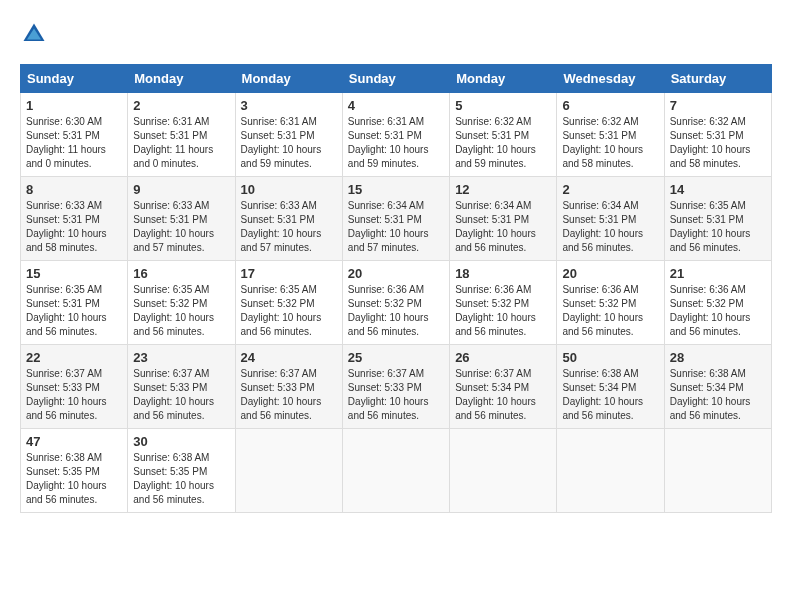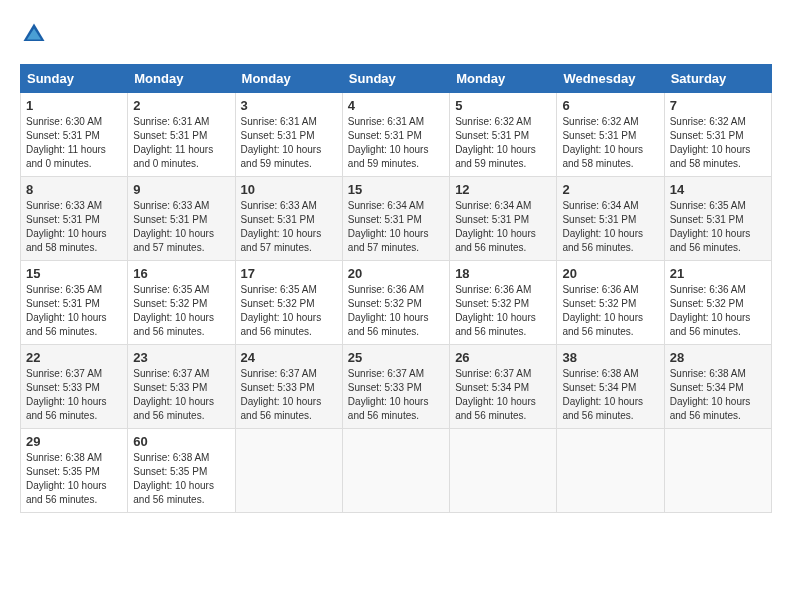--- a/index.html
+++ b/index.html
@@ -228,35 +228,35 @@
         </td>
         <td>
           <span class="day-number">25</span>
           <div class="day-info">Sunrise: 6:37 AM<br>Sunset: 5:33 PM<br>Daylight: 10 hours and 56 minutes.</div>
         </td>
         <td>
           <span class="day-number">26</span>
           <div class="day-info">Sunrise: 6:37 AM<br>Sunset: 5:34 PM<br>Daylight: 10 hours and 56 minutes.</div>
         </td>
         <td>
-          <span class="day-number">38</span>
+          <span class="day-number">50</span>
           <div class="day-info">Sunrise: 6:38 AM<br>Sunset: 5:34 PM<br>Daylight: 10 hours and 56 minutes.</div>
         </td>
         <td>
           <span class="day-number">28</span>
           <div class="day-info">Sunrise: 6:38 AM<br>Sunset: 5:34 PM<br>Daylight: 10 hours and 56 minutes.</div>
         </td>
       </tr>
       <tr>
         <td>
-          <span class="day-number">29</span>
+          <span class="day-number">47</span>
           <div class="day-info">Sunrise: 6:38 AM<br>Sunset: 5:35 PM<br>Daylight: 10 hours and 56 minutes.</div>
         </td>
         <td>
-          <span class="day-number">60</span>
+          <span class="day-number">30</span>
           <div class="day-info">Sunrise: 6:38 AM<br>Sunset: 5:35 PM<br>Daylight: 10 hours and 56 minutes.</div>
         </td>
         <td class="empty-cell"></td>
         <td class="empty-cell"></td>
         <td class="empty-cell"></td>
         <td class="empty-cell"></td>
         <td class="empty-cell"></td>
       </tr>
     </tbody>
 </table>

